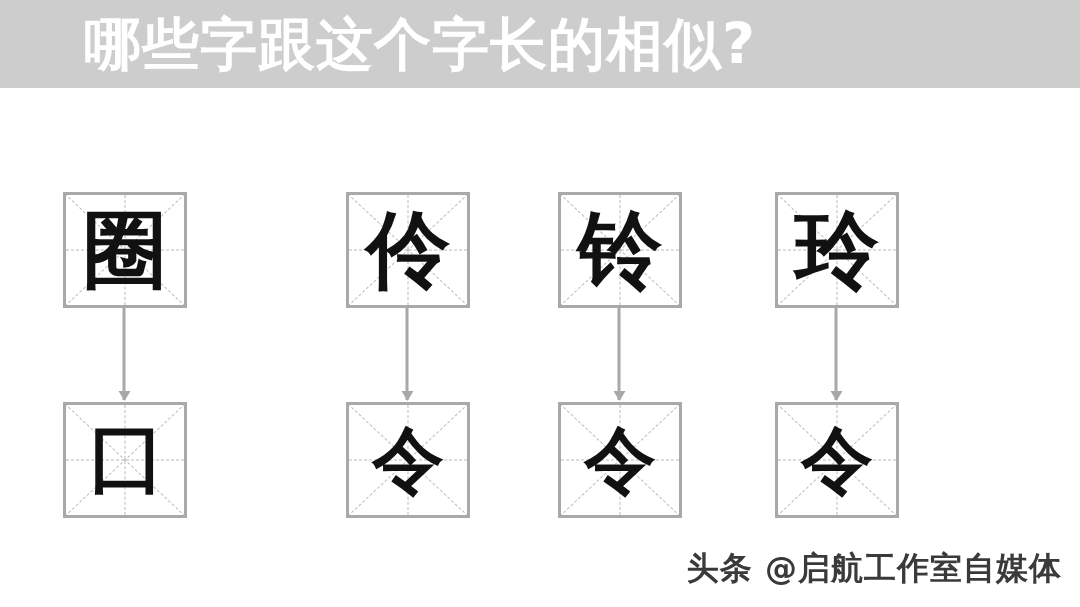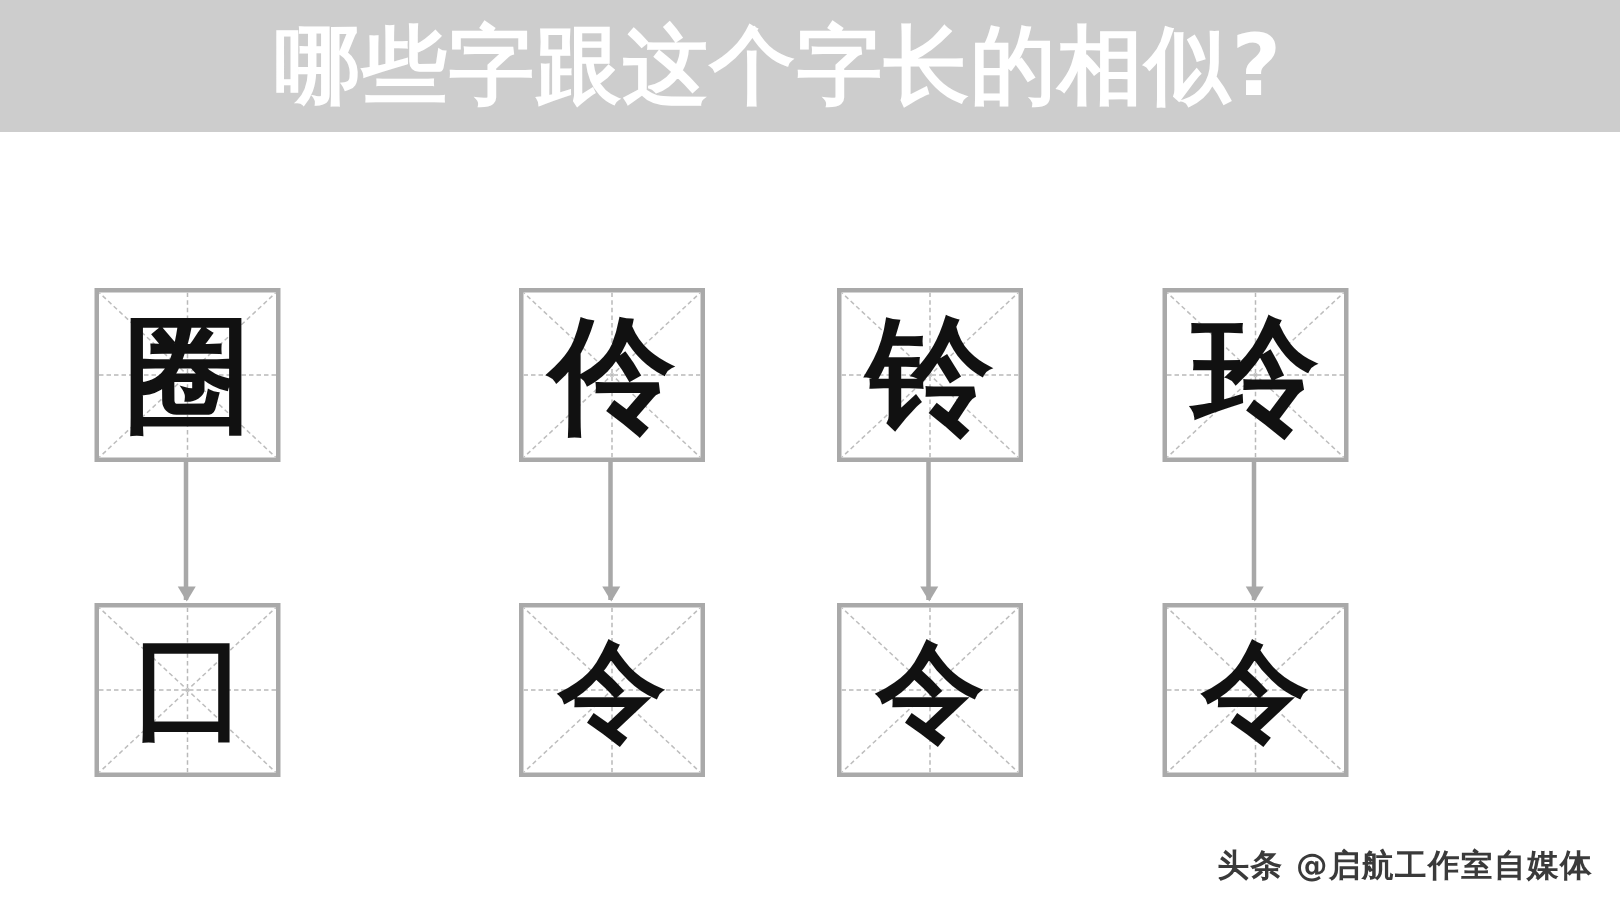--- a/index.html
+++ b/index.html
@@ -30,21 +30,21 @@
     left: 84px;
     top: 6px;
     width: 870px;
     height: 76px;
     line-height: 76px;
     color: #ffffff;
     font-size: 57px;
     font-weight: bold;
     letter-spacing: 1px;
     white-space: nowrap;
-    text-align: center;
+    text-align: left;
     font-family: "DejaVu Sans", "Liberation Sans", sans-serif;
   }
 
   
   #char-stage {
     position: absolute;
     left: 0;
     top: 88px;
     width: 1080px;
     height: 450px;
@@ -143,21 +143,21 @@
     border-top: 10px solid #a8a8a8;
     transform: translateX(-50%);
   }
 
   
   #watermark {
     position: absolute;
     right: 18px;
     bottom: 16px;
     color: #2a2a2a;
-    font-size: 21px;
+    font-size: 32px;
     font-weight: bold;
     letter-spacing: 1px;
     white-space: nowrap;
     opacity: 0.92;
     font-family: "DejaVu Sans", "Liberation Sans", sans-serif;
   }
 </style>
 </head>
 <body>
 

